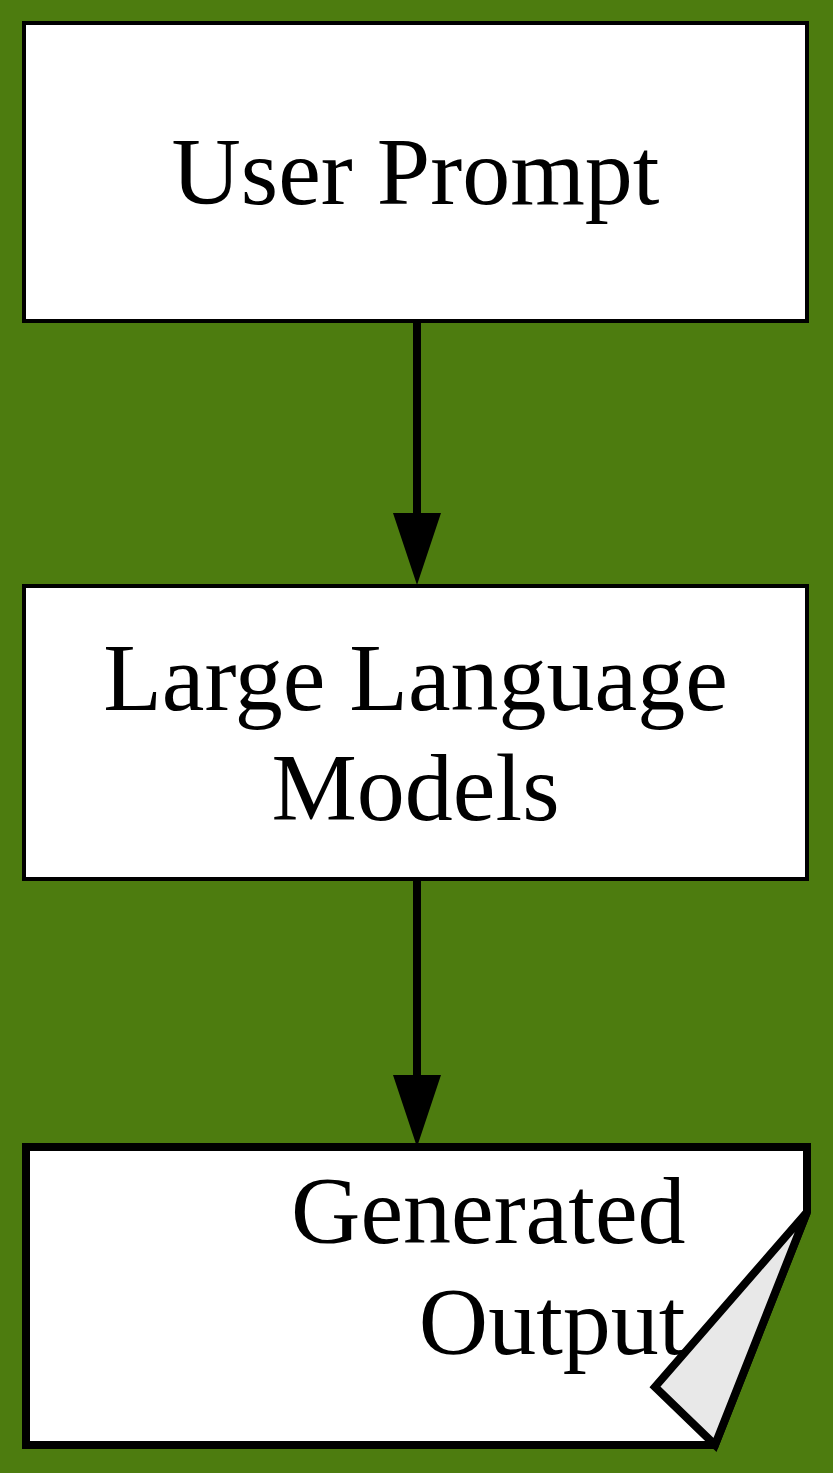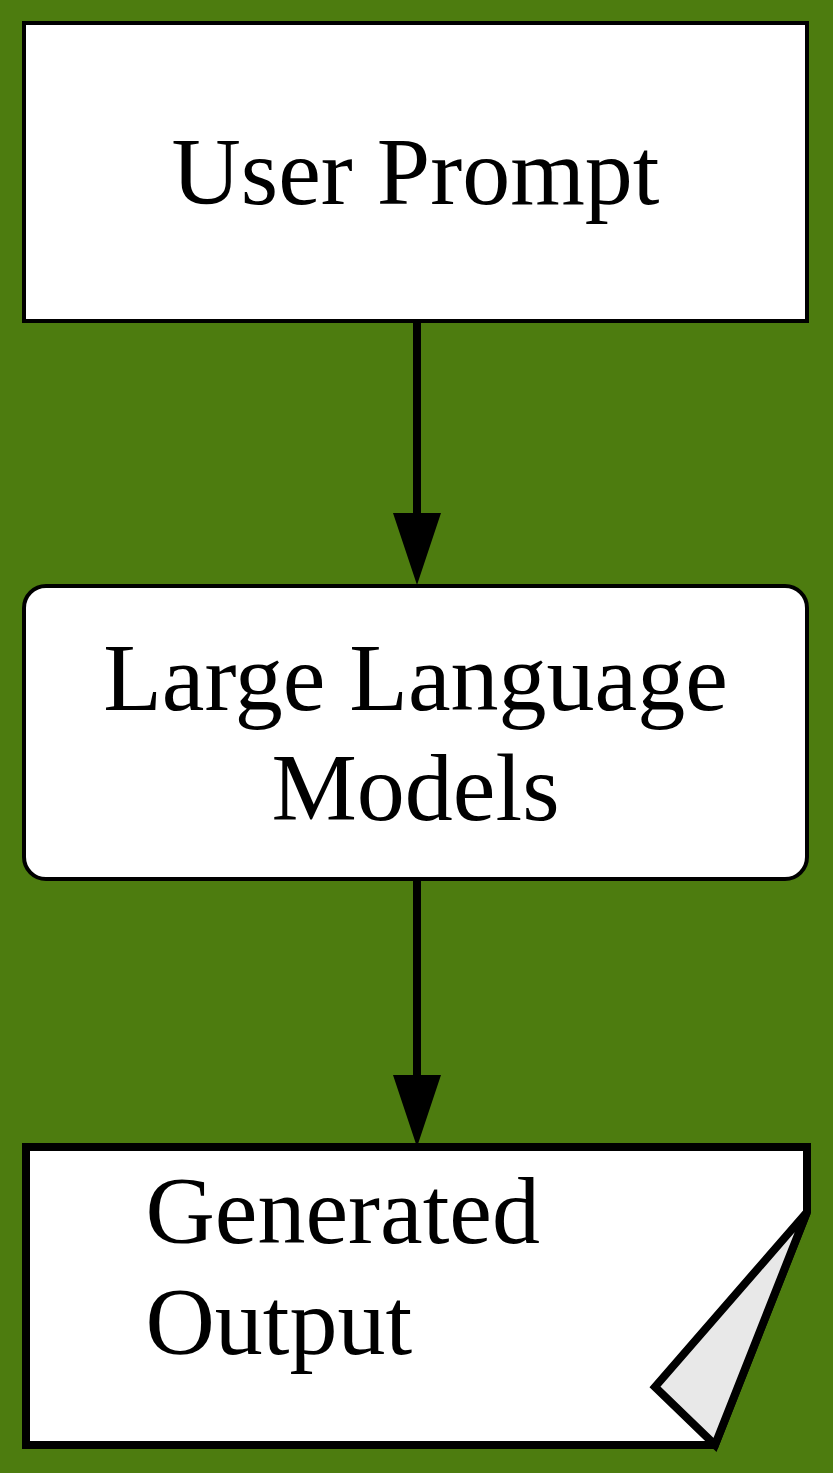--- a/index.html
+++ b/index.html
@@ -32,41 +32,40 @@
     left: 22px;
     top: 21px;
     width: 787px;
     height: 302px;
   }
   #node-llm {
     left: 22px;
     top: 584px;
     width: 787px;
     height: 297px;
-    border-radius: 24px;
   }
   #node-llm .label {
     display: block;
     width: 720px;
   }
   .doc-shape {
     position: absolute;
     left: 0;
     top: 1130px;
   }
   #node-generated-output-label {
     position: absolute;
     left: 22px;
     top: 1143px;
     width: 787px;
     height: 246px;
     display: flex;
     align-items: center;
     justify-content: center;
-    text-align: left;
+    text-align: right;
     font-size: 96px;
     line-height: 1.16;
     pointer-events: none;
   }
   #node-generated-output-label .label {
     display: block;
     width: 540px;
   }
   .edge-stem {
     position: absolute;

